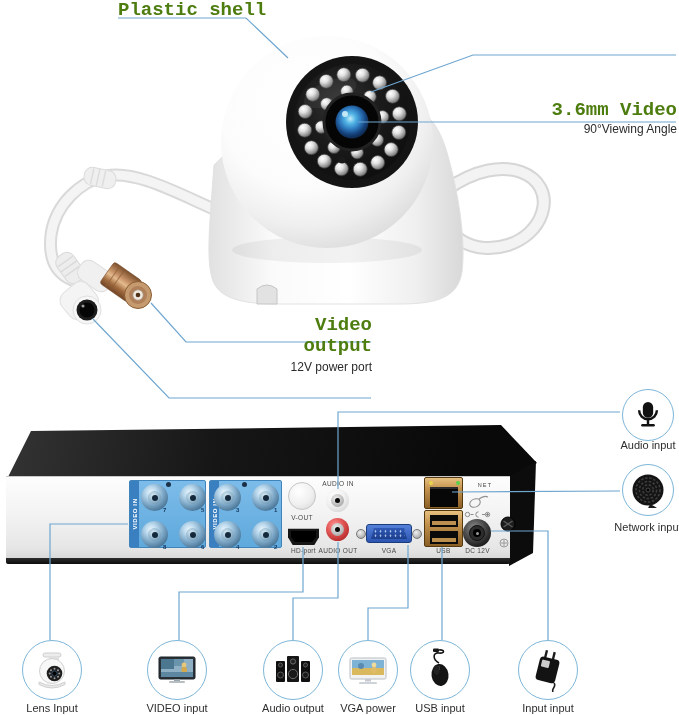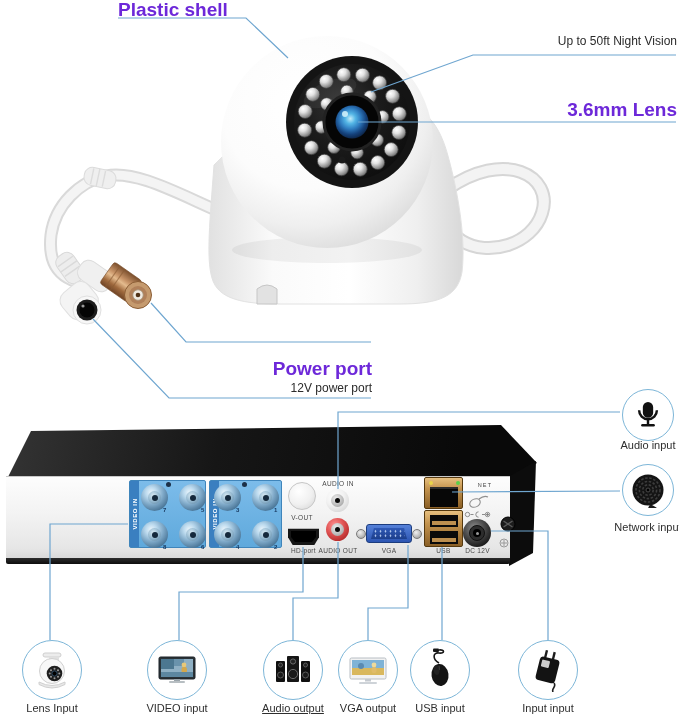--- a/index.html
+++ b/index.html
@@ -1,20 +1,20 @@
 <!DOCTYPE html>
 <html style="--ring: #7db6d8; --hl: #5fa9dc;"><head>
 <meta charset="utf-8">
 <style>
   html,body{margin:0;padding:0;background:#fff;}
   .scene{position:relative;width:679px;height:715px;background:#ffffff;overflow:hidden;
          font-family:"Liberation Sans",sans-serif;}
   .abs{position:absolute;}
   
-  .title{font-size:19px;font-weight:700;color:#6d28d9;line-height:1.08;}
+  .title{font-size:19px;font-weight:700;color:#4d7c0f;line-height:1.08;font-family:Liberation Mono, monospace;}
   .subtitle{font-size:12px;font-weight:400;color:#2b2b2b;line-height:1.15;margin-top:2px;}
   .callout-label{font-size:11px;color:#2e2e2e;text-align:center;white-space:nowrap;}
   .right{text-align:right;}
   
   .ring{border:1.6px solid var(--ring,#7db6d8);border-radius:50%;background:#fff;
         display:flex;align-items:center;justify-content:center;box-sizing:border-box;}
   
   .dvr-top{left:6px;top:424px;width:531px;height:54px;
            clip-path:polygon(2px 53px,25px 7px,495px 1px,531px 39px,504px 53px);
            background:linear-gradient(100deg,#343434 0%,#161616 40%,#090909 85%);}
@@ -339,30 +339,30 @@
       <polyline class="leader" points="338,542 338,598 293,598 293,640" stroke="#6fa6d0"></polyline>
       <polyline class="leader" points="408,545 408,608 368,608 368,640" stroke="#6fa6d0"></polyline>
       <polyline class="leader" points="442,547 442,640" stroke="#6fa6d0"></polyline>
       <polyline class="leader" points="491,531 548,531 548,640" stroke="#6fa6d0"></polyline>
     </g>
   </svg>
 
   <div class="abs title z6" style="left:118px;top:0px;width:170px;">Plastic shell</div>
 
   <div class="abs right z6" style="left:440px;top:33px;width:237px;">
-    <div class="subtitle">Up to 50ft Night Vision</div>
   </div>
 
   <div class="abs right z6" style="left:440px;top:100px;width:237px;">
-    <div class="title">3.6mm Lens</div>
-  </div>
-
+    <div class="title">3.6mm Video</div>
+    <div class="subtitle">90°Viewing Angle</div>
+  </div>
+
+  <div class="abs title right z6" style="left:240px;top:315px;width:132px;">Video output</div>
 
   <div class="abs right z6" style="left:240px;top:359px;width:132px;">
-    <div class="title">Power port</div>
     <div class="subtitle">12V power port</div>
   </div>
 
   <div class="abs ring z6" style="left:622px;top:389px;width:52px;height:52px;">
     <span>
       <svg width="30" height="34" viewBox="-16 -17 32 34">
         <rect x="-5.5" y="-14" width="11" height="17" rx="5.5" fill="#111"></rect>
         <path d="M-9.5,-5 a9.5,9.5 0 0 0 19,0" fill="none" stroke="#111" stroke-width="2.6"></path>
         <line x1="0" y1="4.8" x2="0" y2="10" stroke="#111" stroke-width="2.6"></line>
         <line x1="-6" y1="11" x2="6" y2="11" stroke="#111" stroke-width="2.6" stroke-linecap="round"></line>
@@ -434,37 +434,37 @@
         <rect x="16" y="8" width="12" height="26" rx="1" fill="#161616"></rect>
         <circle cx="22" cy="13.5" r="2.6" fill="#222" stroke="#6a6a6a"></circle>
         <circle cx="22" cy="26" r="4.6" fill="#1a1a1a" stroke="#6a6a6a"></circle>
         <circle cx="9.5" cy="17" r="2" fill="#222" stroke="#5a5a5a"></circle>
         <circle cx="9.5" cy="27" r="3" fill="#1a1a1a" stroke="#5a5a5a"></circle>
         <circle cx="34.5" cy="17" r="2" fill="#222" stroke="#5a5a5a"></circle>
         <circle cx="34.5" cy="27" r="3" fill="#1a1a1a" stroke="#5a5a5a"></circle>
       </svg>
     </span>
   </div>
-  <div class="abs callout-label z6" style="left:248px;top:702px;width:90px;text-decoration:underline;">Audio output</div>
+  <div class="abs callout-label z6" style="left:248px;top:702px;width:90px;">Audio output</div>
 
   <div class="abs ring z6" style="left:338px;top:640px;width:60px;height:60px;">
     <span>
       <svg width="44" height="44" viewBox="0 0 44 44">
         <rect x="4" y="10" width="36" height="21" rx="1.5" fill="#f2f2f2" stroke="#b8bec4"></rect>
         <rect x="6" y="12" width="32" height="15" fill="#7fb3d6"></rect>
         <rect x="6" y="20" width="32" height="7" fill="#d9b85e"></rect>
         <circle cx="15" cy="18" r="3" fill="#5a8ab0"></circle>
         <circle cx="28" cy="17" r="2.4" fill="#eeda9a"></circle>
         <rect x="25.5" y="19" width="5" height="6" rx="2" fill="#e0bc6a"></rect>
         <rect x="19" y="31" width="6" height="2.5" fill="#c5cad0"></rect>
         <rect x="13" y="34" width="18" height="2" rx="1" fill="#ced3d8"></rect>
       </svg>
     </span>
   </div>
-  <div class="abs callout-label z6" style="left:323px;top:702px;width:90px;">VGA output</div>
+  <div class="abs callout-label z6" style="left:323px;top:702px;width:90px;">VGA power</div>
 
   <div class="abs ring z6" style="left:410px;top:640px;width:60px;height:60px;">
     <span>
       <svg width="44" height="44" viewBox="0 0 44 44">
         <path d="M21,15 C14,11 15,4 21,5 C27,6 27,1 21,2" fill="none" stroke="#161616" stroke-width="1.6"></path>
         <rect x="15" y="0.5" width="6" height="3.5" rx="1" fill="#161616"></rect>
         <ellipse cx="22" cy="27" rx="8.5" ry="11" fill="#141414" transform="rotate(-8 22 27)"></ellipse>
         <line x1="21" y1="17.5" x2="21.5" y2="22" stroke="#3c3c3c" stroke-width="1.2"></line>
         <ellipse cx="18.5" cy="22" rx="3" ry="5" fill="#2a2a2a" opacity=".6" transform="rotate(-8 18.5 22)"></ellipse>
       </svg>

